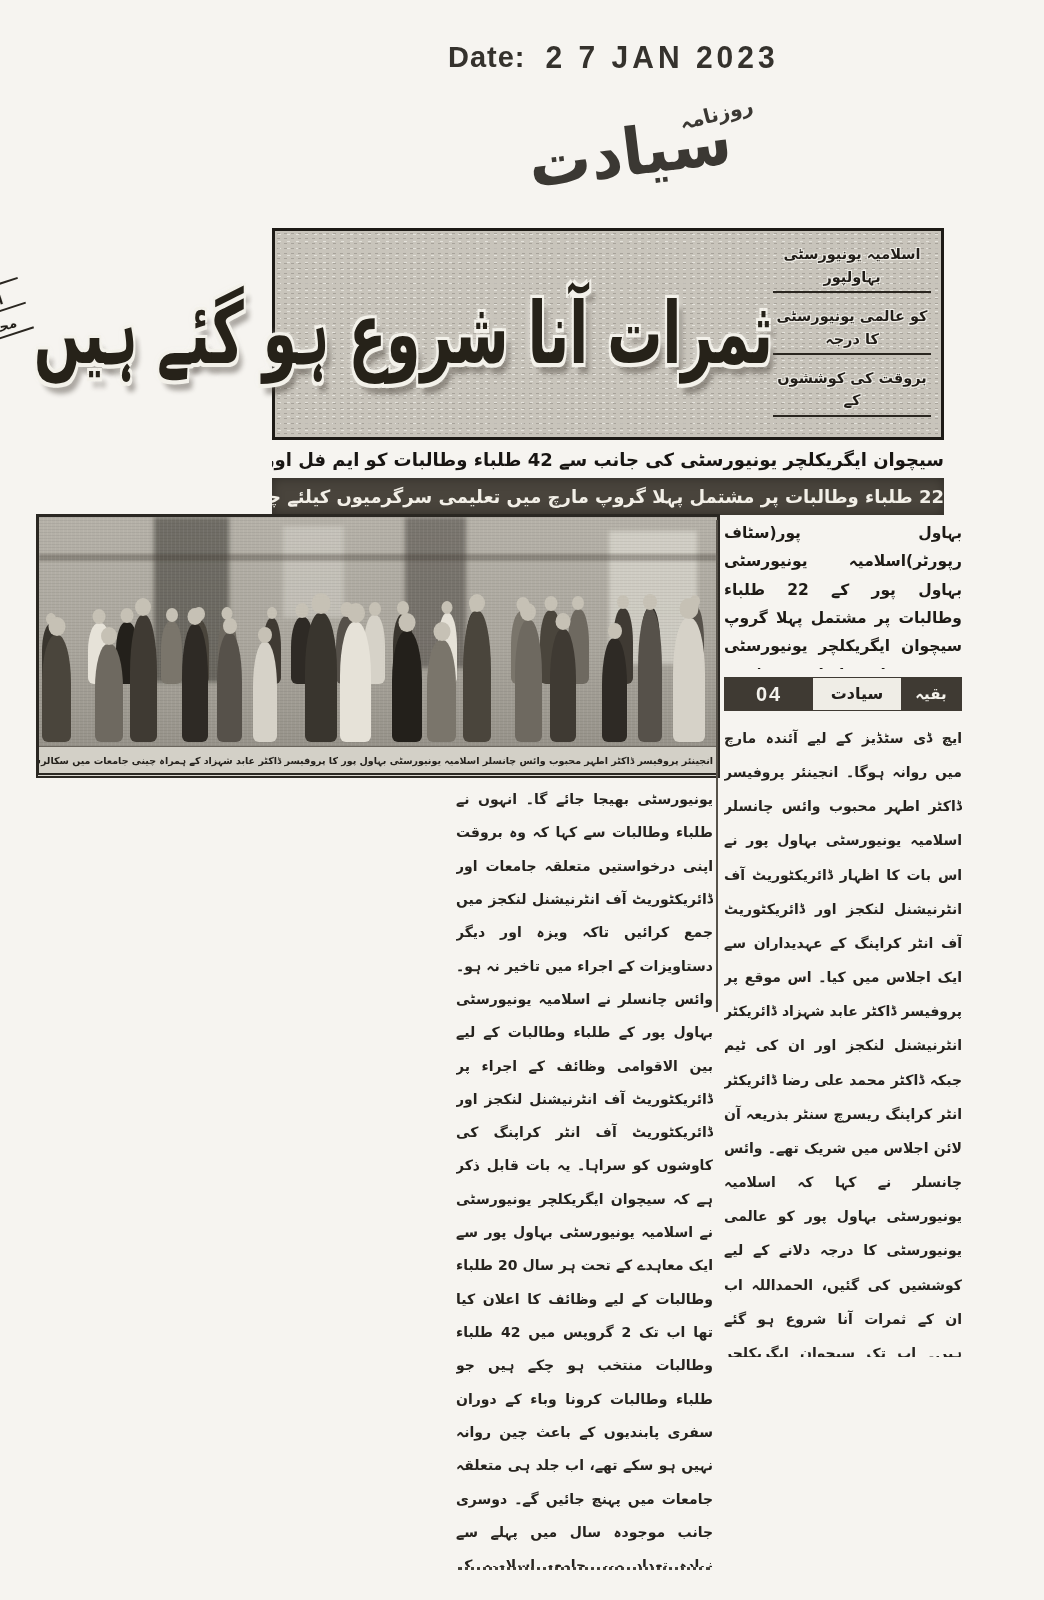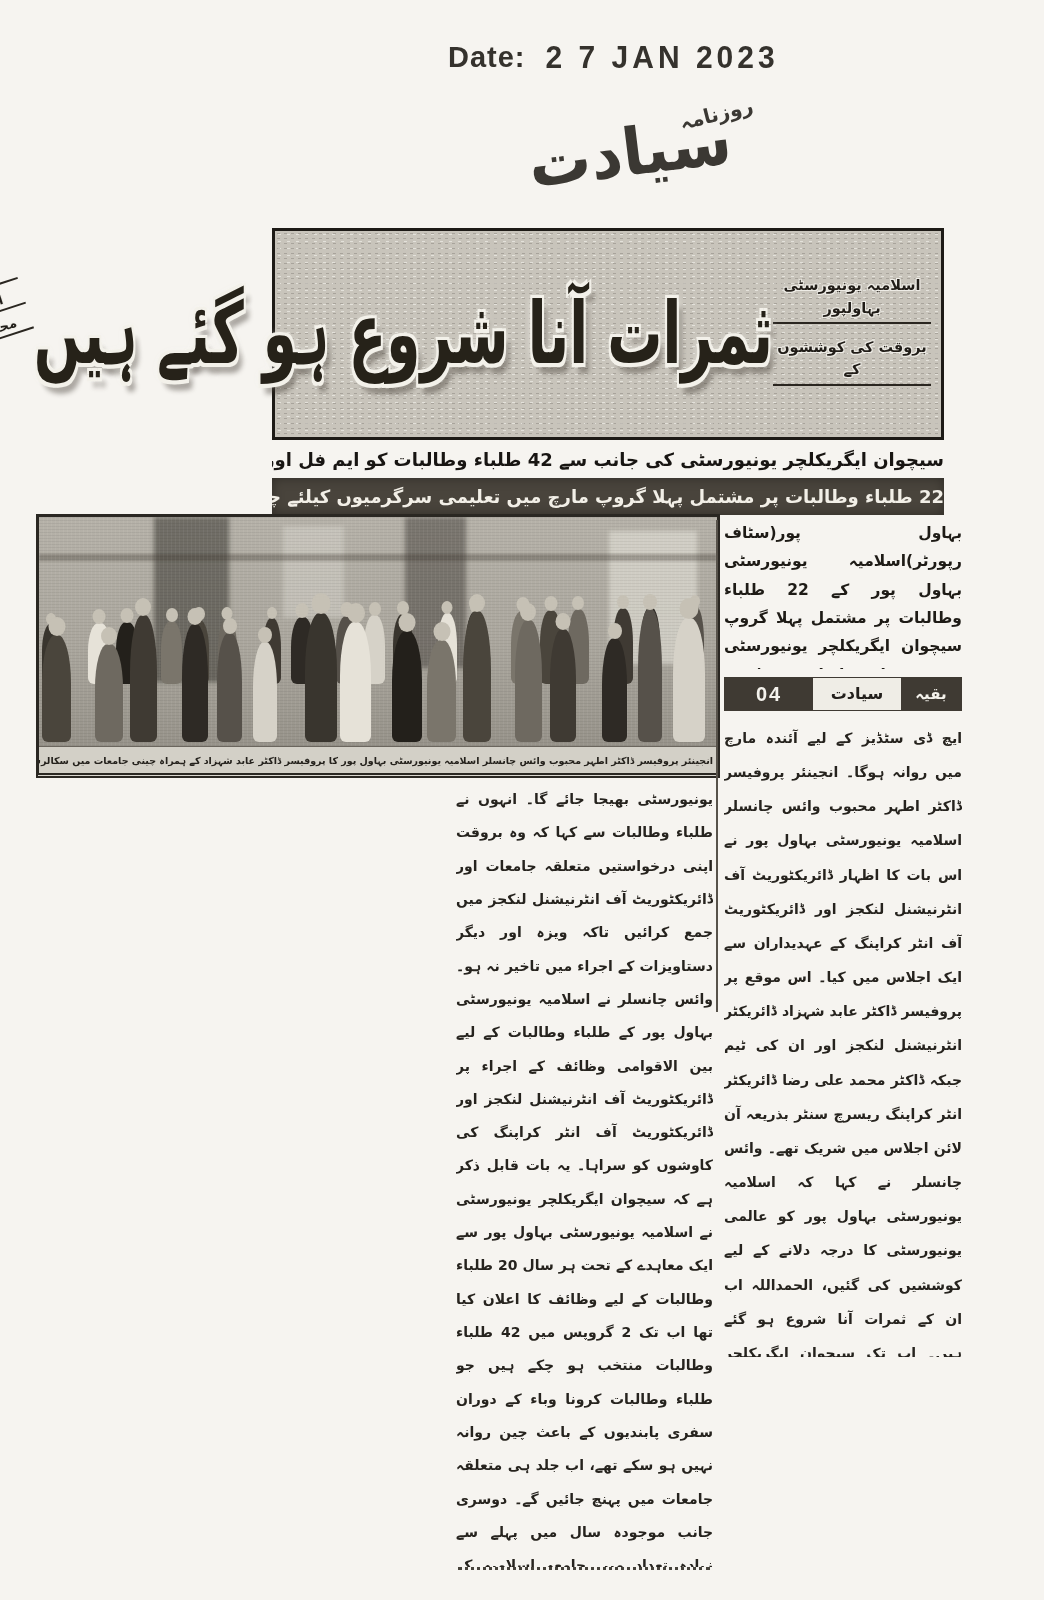--- a/index.html
+++ b/index.html
@@ -98,20 +98,21 @@
   </div>
 
   <div class="masthead">
     <div class="masthead-daily" dir="rtl">روزنامہ</div>
     <div class="masthead-title" dir="rtl">سیادت</div>
   </div>
 
   <div class="banner" dir="rtl">
     <div class="kicker">
       <div class="kicker-line">اسلامیہ یونیورسٹی بہاولپور</div>
+      <div class="kicker-line">کو عالمی یونیورسٹی کا درجہ</div>
       <div class="kicker-line">بروقت کی کوششوں کے</div>
     </div>
     <div class="main-headline">ثمرات آنا شروع ہو گئے ہیں</div>
     <div class="attribution">
       <div class="attribution-line">ڈاکٹر</div>
       <div class="attribution-line">اطہر</div>
       <div class="attribution-line">محبوب</div>
     </div>
   </div>
 

